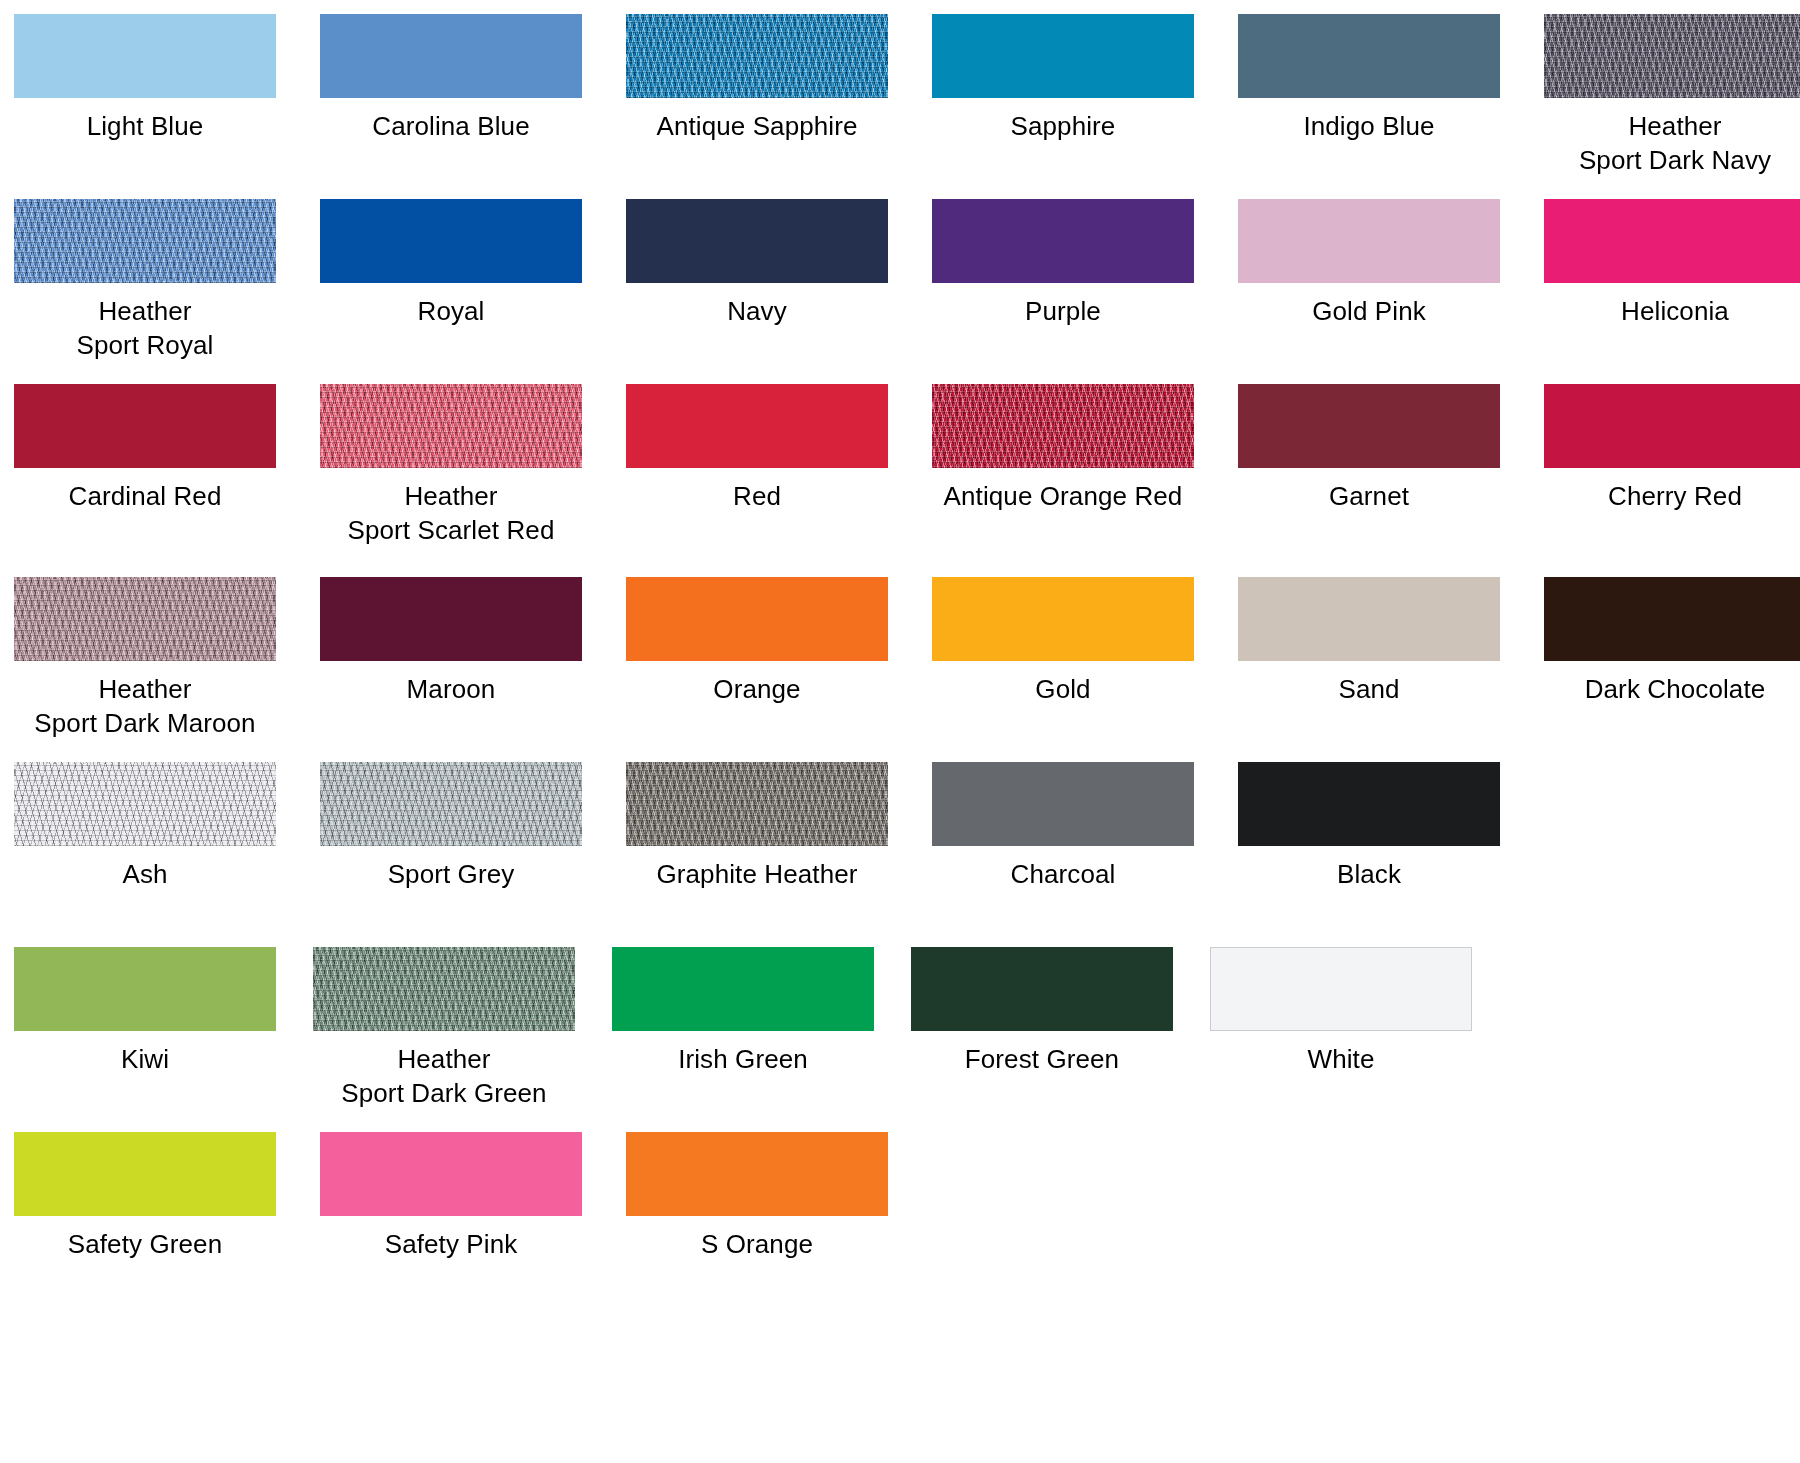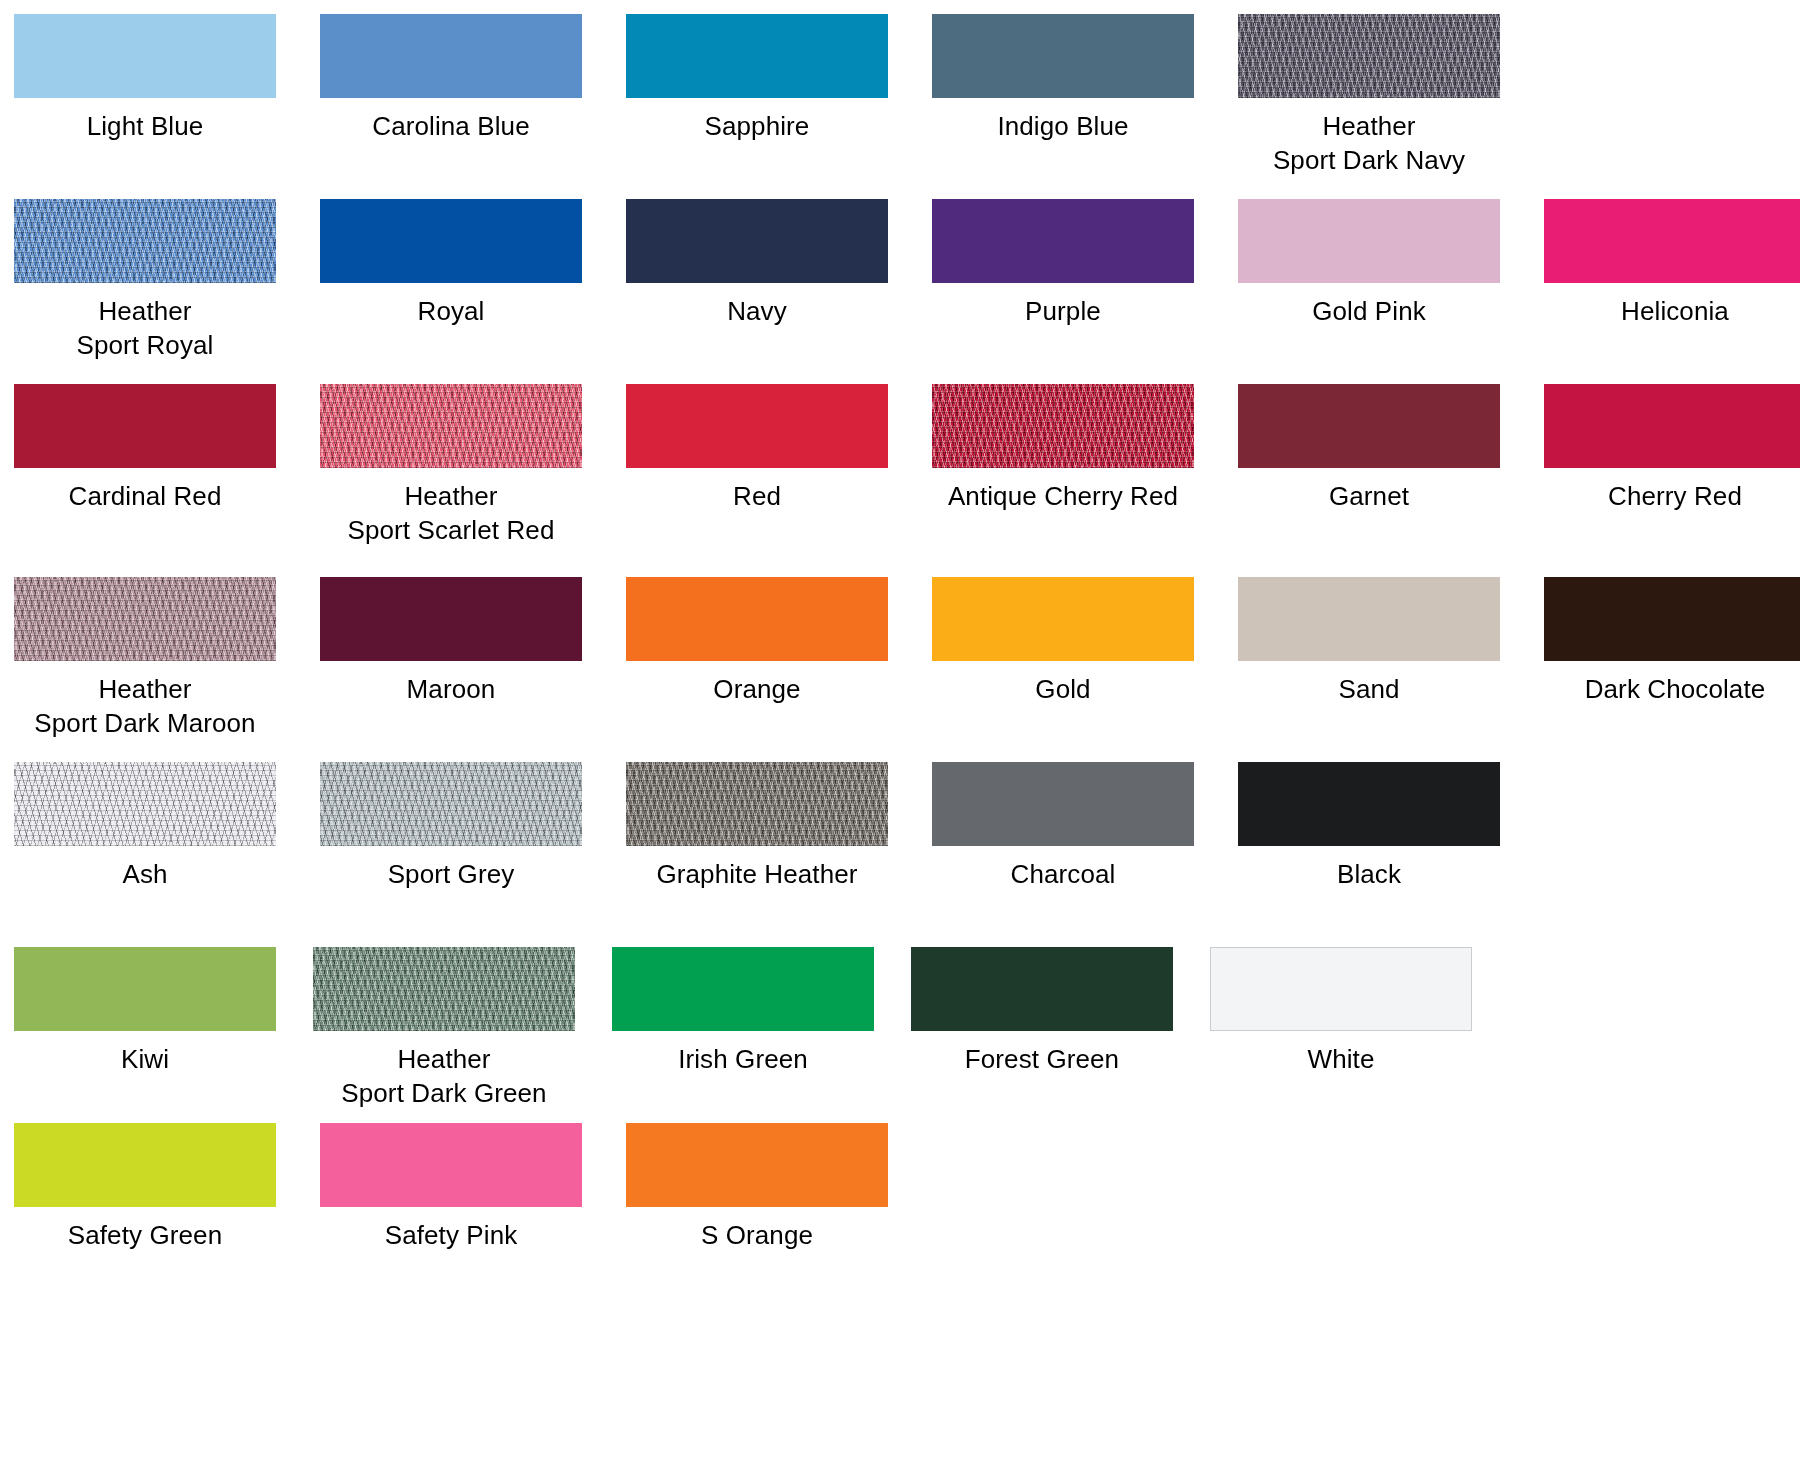--- a/index.html
+++ b/index.html
@@ -104,20 +104,24 @@
     <div class="row" style="margin-bottom: 22px;">
       <div class="cell">
         <div class="swatch" title="Light Blue" style="background: rgb(156, 205, 235);"></div>
         <div class="label">Light Blue</div>
       </div>
       <div class="cell">
         <div class="swatch" title="Carolina Blue" style="background: rgb(91, 143, 201);"></div>
         <div class="label">Carolina Blue</div>
       </div>
       <div class="cell">
+        <div class="swatch heather" title="Antique Sapphire" style="background: rgb(11, 126, 189);"></div>
+        <div class="label">Antique Sapphire</div>
+      </div>
+      <div class="cell">
         <div class="swatch" title="Sapphire" style="background: rgb(2, 137, 182);"></div>
         <div class="label">Sapphire</div>
       </div>
       <div class="cell">
         <div class="swatch" title="Indigo Blue" style="background: rgb(77, 108, 128);"></div>
         <div class="label">Indigo Blue</div>
       </div>
       <div class="cell">
         <div class="swatch heather" title="Heather Sport Dark Navy" style="background: rgb(90, 85, 102);"></div>
         <div class="label">Heather
@@ -160,21 +164,21 @@
         <div class="swatch heather" title="Heather Sport Scarlet Red" style="background: rgb(232, 85, 110);"></div>
         <div class="label">Heather
 Sport Scarlet Red</div>
       </div>
       <div class="cell">
         <div class="swatch" title="Red" style="background: rgb(216, 33, 59);"></div>
         <div class="label">Red</div>
       </div>
       <div class="cell">
         <div class="swatch heather" title="Antique Cherry Red" style="background: rgb(194, 20, 54);"></div>
-        <div class="label">Antique Cherry Red</div>
+        <div class="label">Antique Orange Red</div>
       </div>
       <div class="cell">
         <div class="swatch" title="Garnet" style="background: rgb(124, 39, 54);"></div>
         <div class="label">Garnet</div>
       </div>
       <div class="cell">
         <div class="swatch" title="Cherry Red" style="background: rgb(196, 20, 66);"></div>
         <div class="label">Cherry Red</div>
       </div>
     </div>
@@ -220,21 +224,21 @@
       </div>
       <div class="cell">
         <div class="swatch" title="Charcoal" style="background: rgb(101, 104, 108);"></div>
         <div class="label">Charcoal</div>
       </div>
       <div class="cell">
         <div class="swatch" title="Black" style="background: rgb(27, 28, 30);"></div>
         <div class="label">Black</div>
       </div>
     </div>
-    <div class="row" style="margin-bottom: 13px; gap: 37px;">
+    <div class="row" style="margin-bottom: 22px; gap: 37px;">
       <div class="cell">
         <div class="swatch" title="Kiwi" style="background: rgb(146, 183, 87);"></div>
         <div class="label">Kiwi</div>
       </div>
       <div class="cell">
         <div class="swatch heather" title="Heather Sport Dark Green" style="background: rgb(111, 140, 123);"></div>
         <div class="label">Heather
 Sport Dark Green</div>
       </div>
       <div class="cell">

